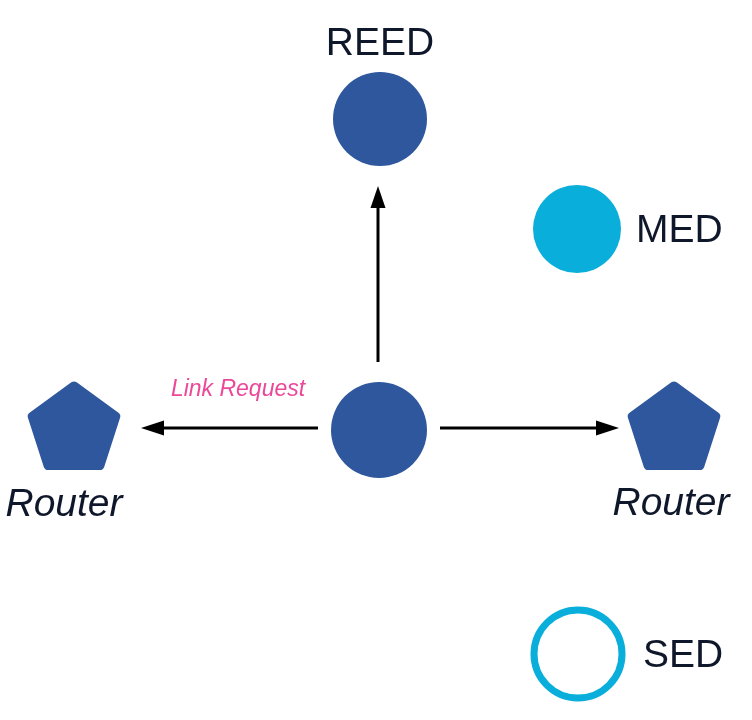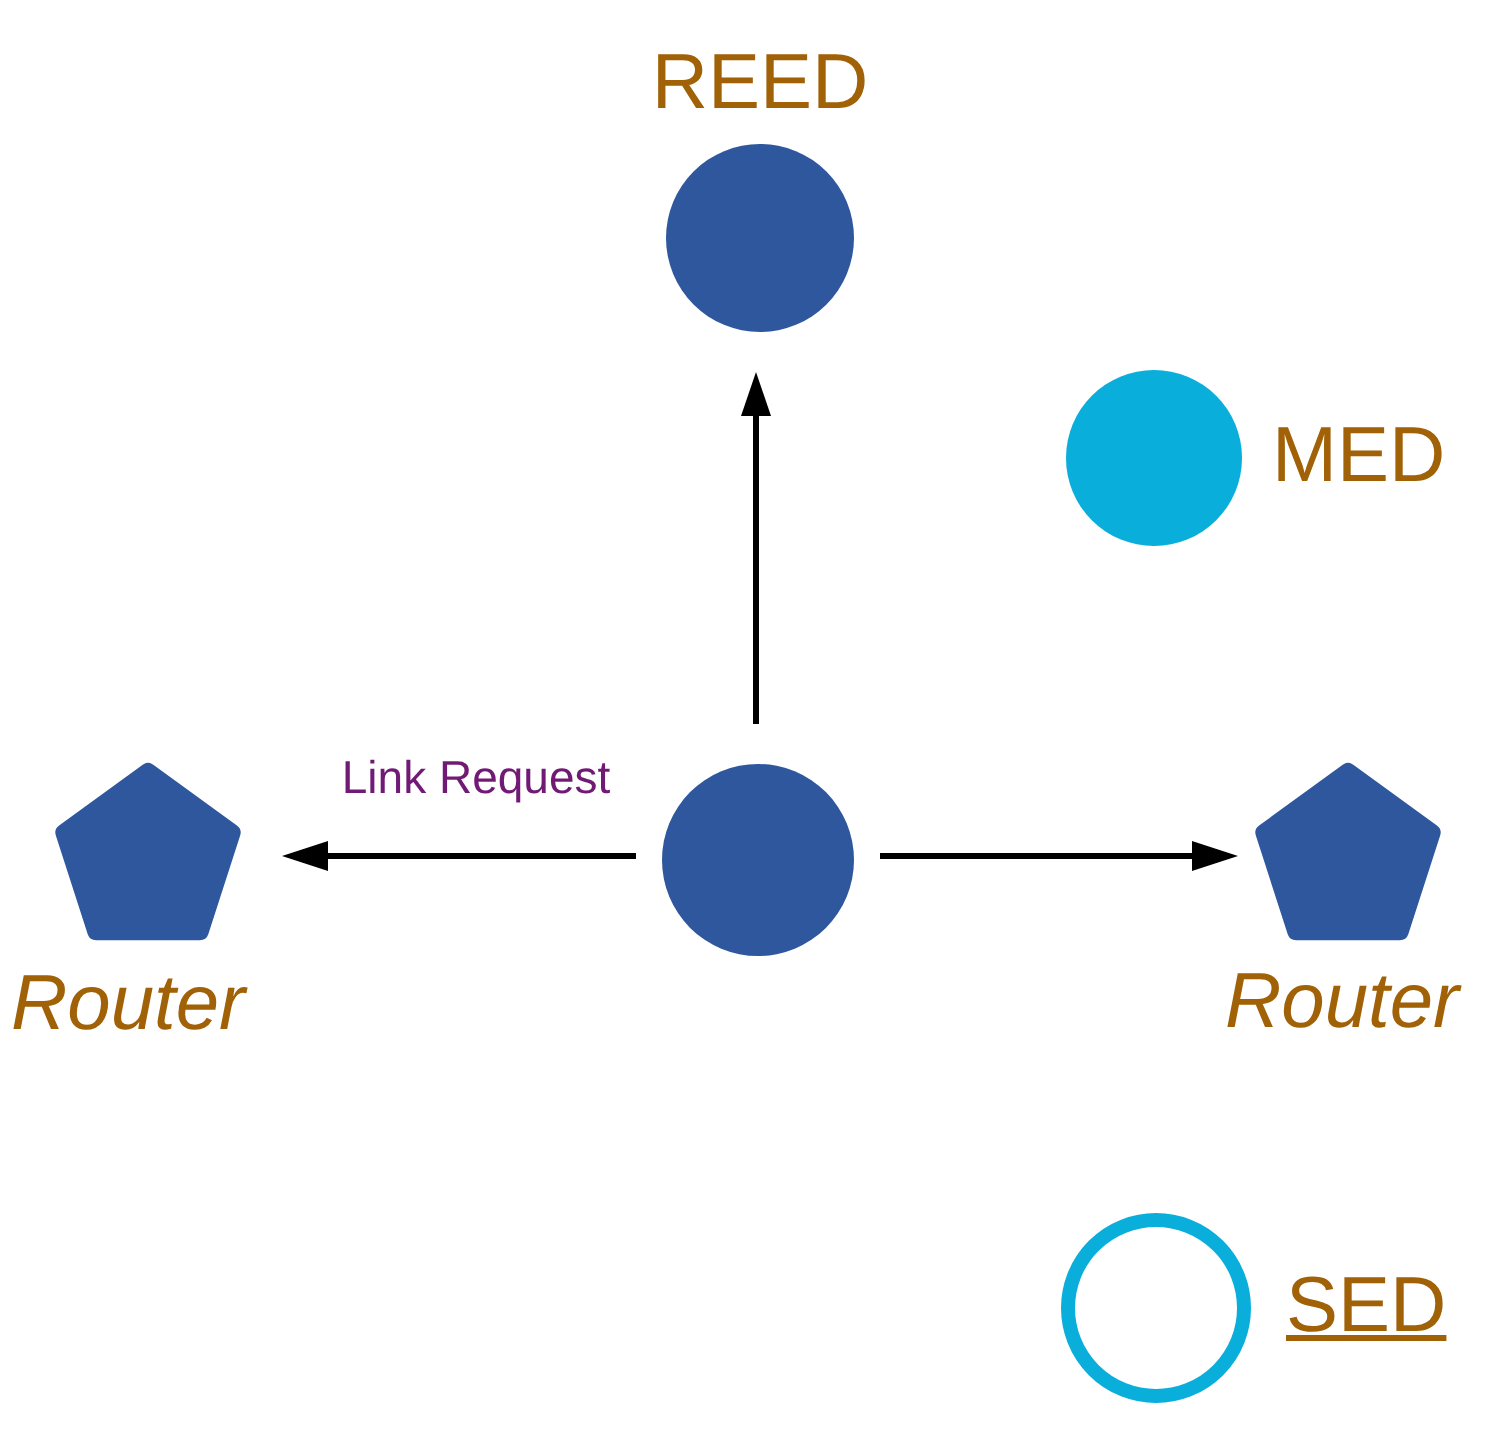--- a/index.html
+++ b/index.html
@@ -15,32 +15,33 @@
     background: #ffffff;
     overflow: hidden;
   }
   .diagram-svg {
     position: absolute;
     left: 0;
     top: 0;
   }
   .node-label {
     position: absolute;
-    color: #a16207;
+    color: #0f172a;
     font-size: 39px;
     line-height: 1;
     white-space: nowrap;
   }
   .label-center-x { transform: translateX(-50%); }
   .label-center-y { transform: translateY(-50%); text-align: center; }
   .label-center-xy { transform: translate(-50%, -50%); font-style: italic; }
   .edge-label {
     position: absolute;
-    color: #701a75;
+    color: #ec4899;
     font-size: 23px;
+    font-style: italic;
     line-height: 1.18;
     transform: translate(-50%, -50%);
     white-space: nowrap;
   }
 </style>
 </head>
 <body>
 
 <div class="canvas">
 
@@ -75,19 +76,19 @@
   </svg>
 
   <div class="node-label label-center-x" style="left:380px; top:22px;">REED</div>
 
   <div class="node-label label-center-y" style="left:636px; top:228px;">MED</div>
 
   <div class="node-label label-center-xy" style="left:64px; top:502px;">Router</div>
 
   <div class="node-label label-center-xy" style="left:671px; top:501px;">Router</div>
 
-  <div class="node-label label-center-y" style="left:643px; top:653px;text-decoration:underline;">SED</div>
+  <div class="node-label label-center-y" style="left:643px; top:653px;">SED</div>
 
   <div class="edge-label" style="left:238px; top:389px;">
     <div>Link Request</div>
   </div>
 
 </div>
 
 </body></html>

